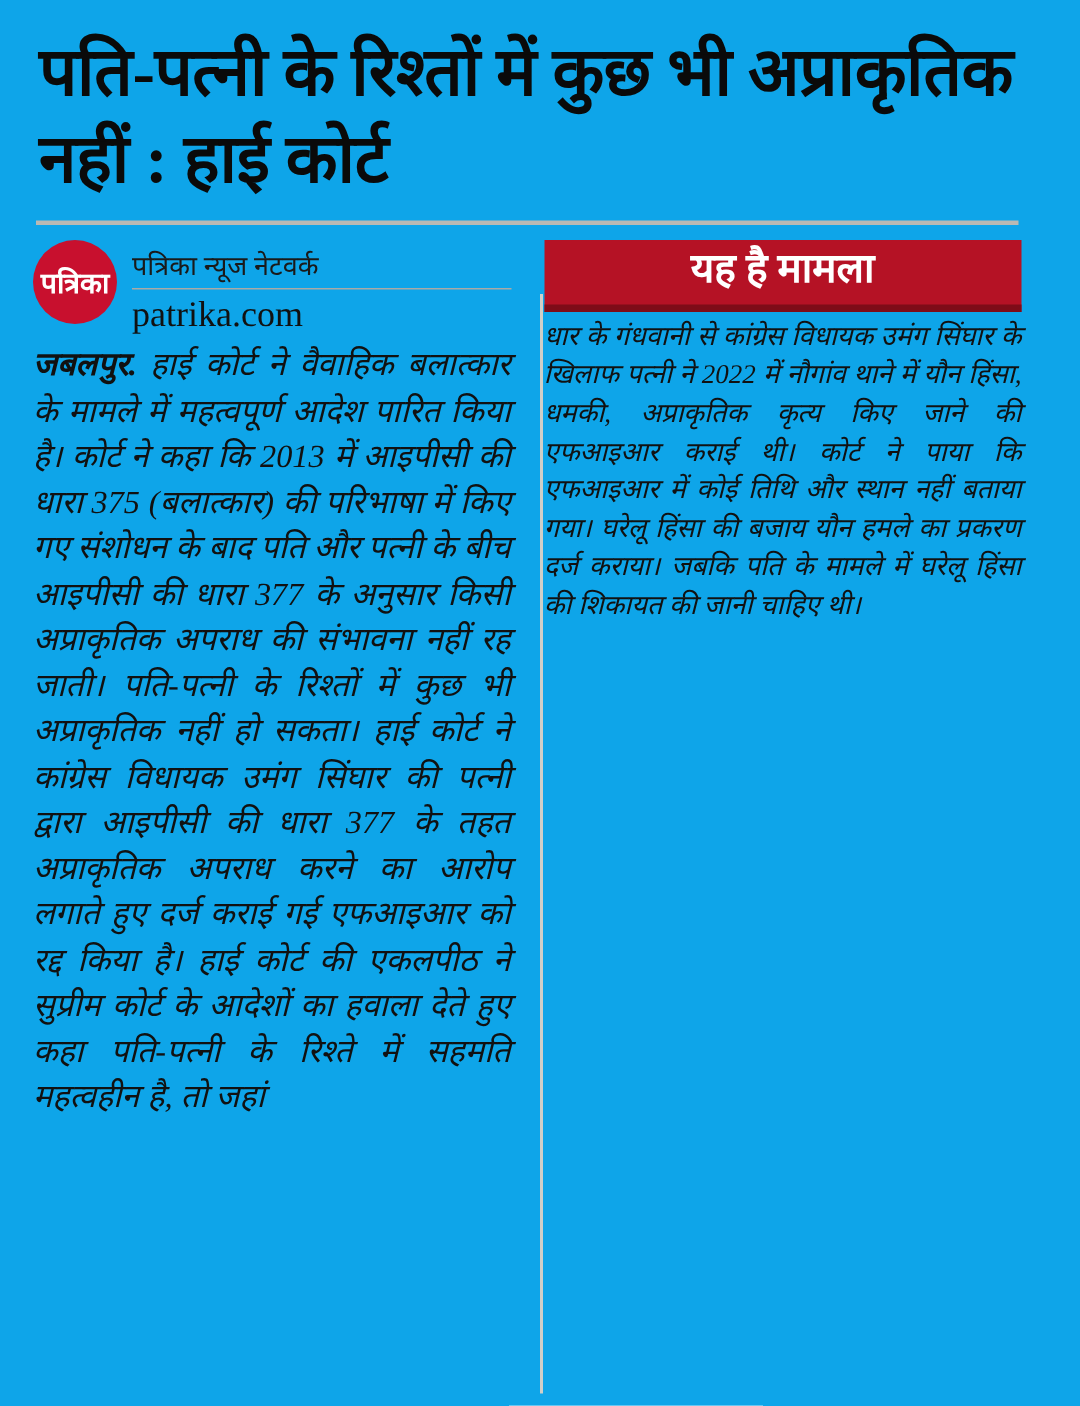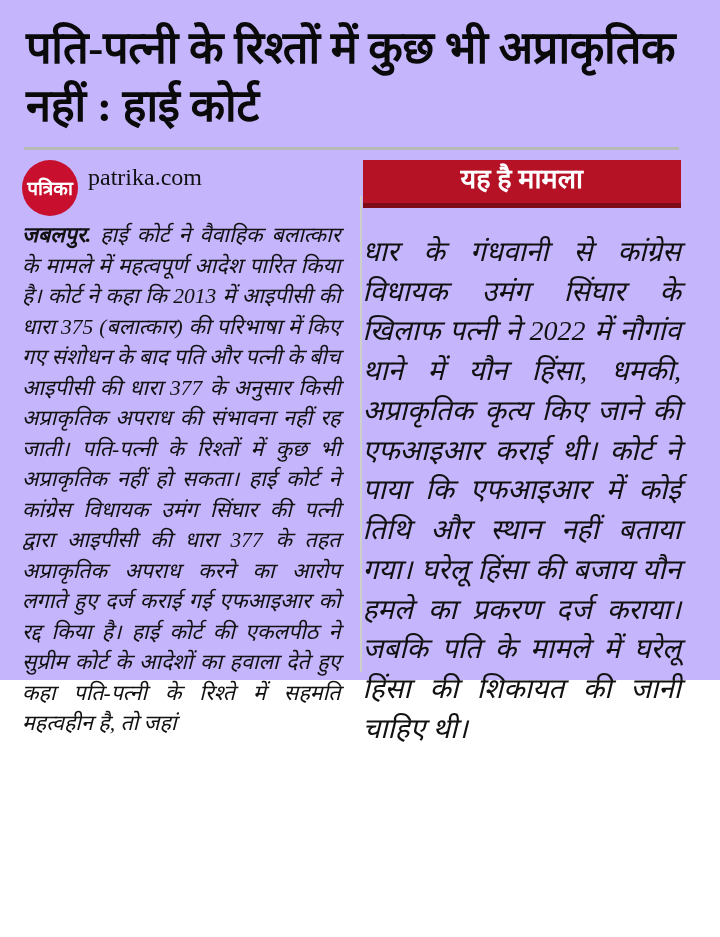--- a/index.html
+++ b/index.html
@@ -10,22 +10,22 @@
   body {
     width: 720px;
     height: 937px;
     font-family: "Liberation Serif", serif;
     color: #111111;
     overflow: hidden;
   }
   .page {
     position: relative;
     width: 720px;
-    height: 680px;
-    background: #c4b5fd;
+    height: 937px;
+    background: #0ea5e9;
     box-sizing: border-box;
     padding: 14px 39px 10px 22px;
   }
   .headline {
     font-family: "Liberation Serif", serif;
     font-weight: bold;
     font-size: 45px;
     line-height: 1.28;
     letter-spacing: -0.3px;
     color: #0a0a0a;
@@ -95,53 +95,54 @@
   
   .banner {
     background: #b51225;
     color: #ffffff;
     font-weight: bold;
     font-size: 27px;
     text-align: center;
     padding: 5px 6px 8px 6px;
     line-height: 1.1;
     border-bottom: 5px solid #7e0c18;
-    margin-bottom: 24px;
+    margin-bottom: 4px;
   }
   .body-text {
     font-size: 21.5px;
     line-height: 1.42;
     text-align: justify;
     text-justify: inter-word;
     color: #111111;
     font-family: "Liberation Serif", serif;
   }
   .body-text .dateline {
     font-weight: bold;
   }
   .para { margin: 0 0 10px 0; font-style: italic; }
   .para-gap { margin-top: 16px; }
-  .col-right .body-text { font-size: 28px; }
+  .col-right .body-text { font-size: 18px; }
 </style>
 </head>
 <body>
 
 <div class="page">
 
   <h1 class="headline">पति-पत्नी के रिश्तों में कुछ भी अप्राकृतिक नहीं : हाई कोर्ट</h1>
 
   <div class="rule"></div>
 
   <div class="columns">
 
     <div class="col col-left">
 
       <div class="byline">
         <div class="logo-circle">पत्रिका</div>
         <div class="byline-text">
+          <div class="byline-network">पत्रिका न्यूज नेटवर्क</div>
           <div class="byline-site">patrika.com</div>
         </div>
       </div>
 
       <p class="body-text para"><span class="dateline">जबलपुर.</span><span> हाई कोर्ट ने वैवाहिक बलात्कार के मामले में महत्वपूर्ण आदेश पारित किया है। कोर्ट ने कहा कि 2013 में आइपीसी की धारा 375 (बलात्कार) की परिभाषा में किए गए संशोधन के बाद पति और पत्नी के बीच आइपीसी की धारा 377 के अनुसार किसी अप्राकृतिक अपराध की संभावना नहीं रह जाती। पति-पत्नी के रिश्तों में कुछ भी अप्राकृतिक नहीं हो सकता। हाई कोर्ट ने कांग्रेस विधायक उमंग सिंघार की पत्नी द्वारा आइपीसी की धारा 377 के तहत अप्राकृतिक अपराध करने का आरोप लगाते हुए दर्ज कराई गई एफआइआर को रद्द किया है। हाई कोर्ट की एकलपीठ ने सुप्रीम कोर्ट के आदेशों का हवाला देते हुए कहा पति-पत्नी के रिश्ते में सहमति महत्वहीन है, तो जहां</span></p>
 
     </div>
 
     <div class="col col-right">
 

